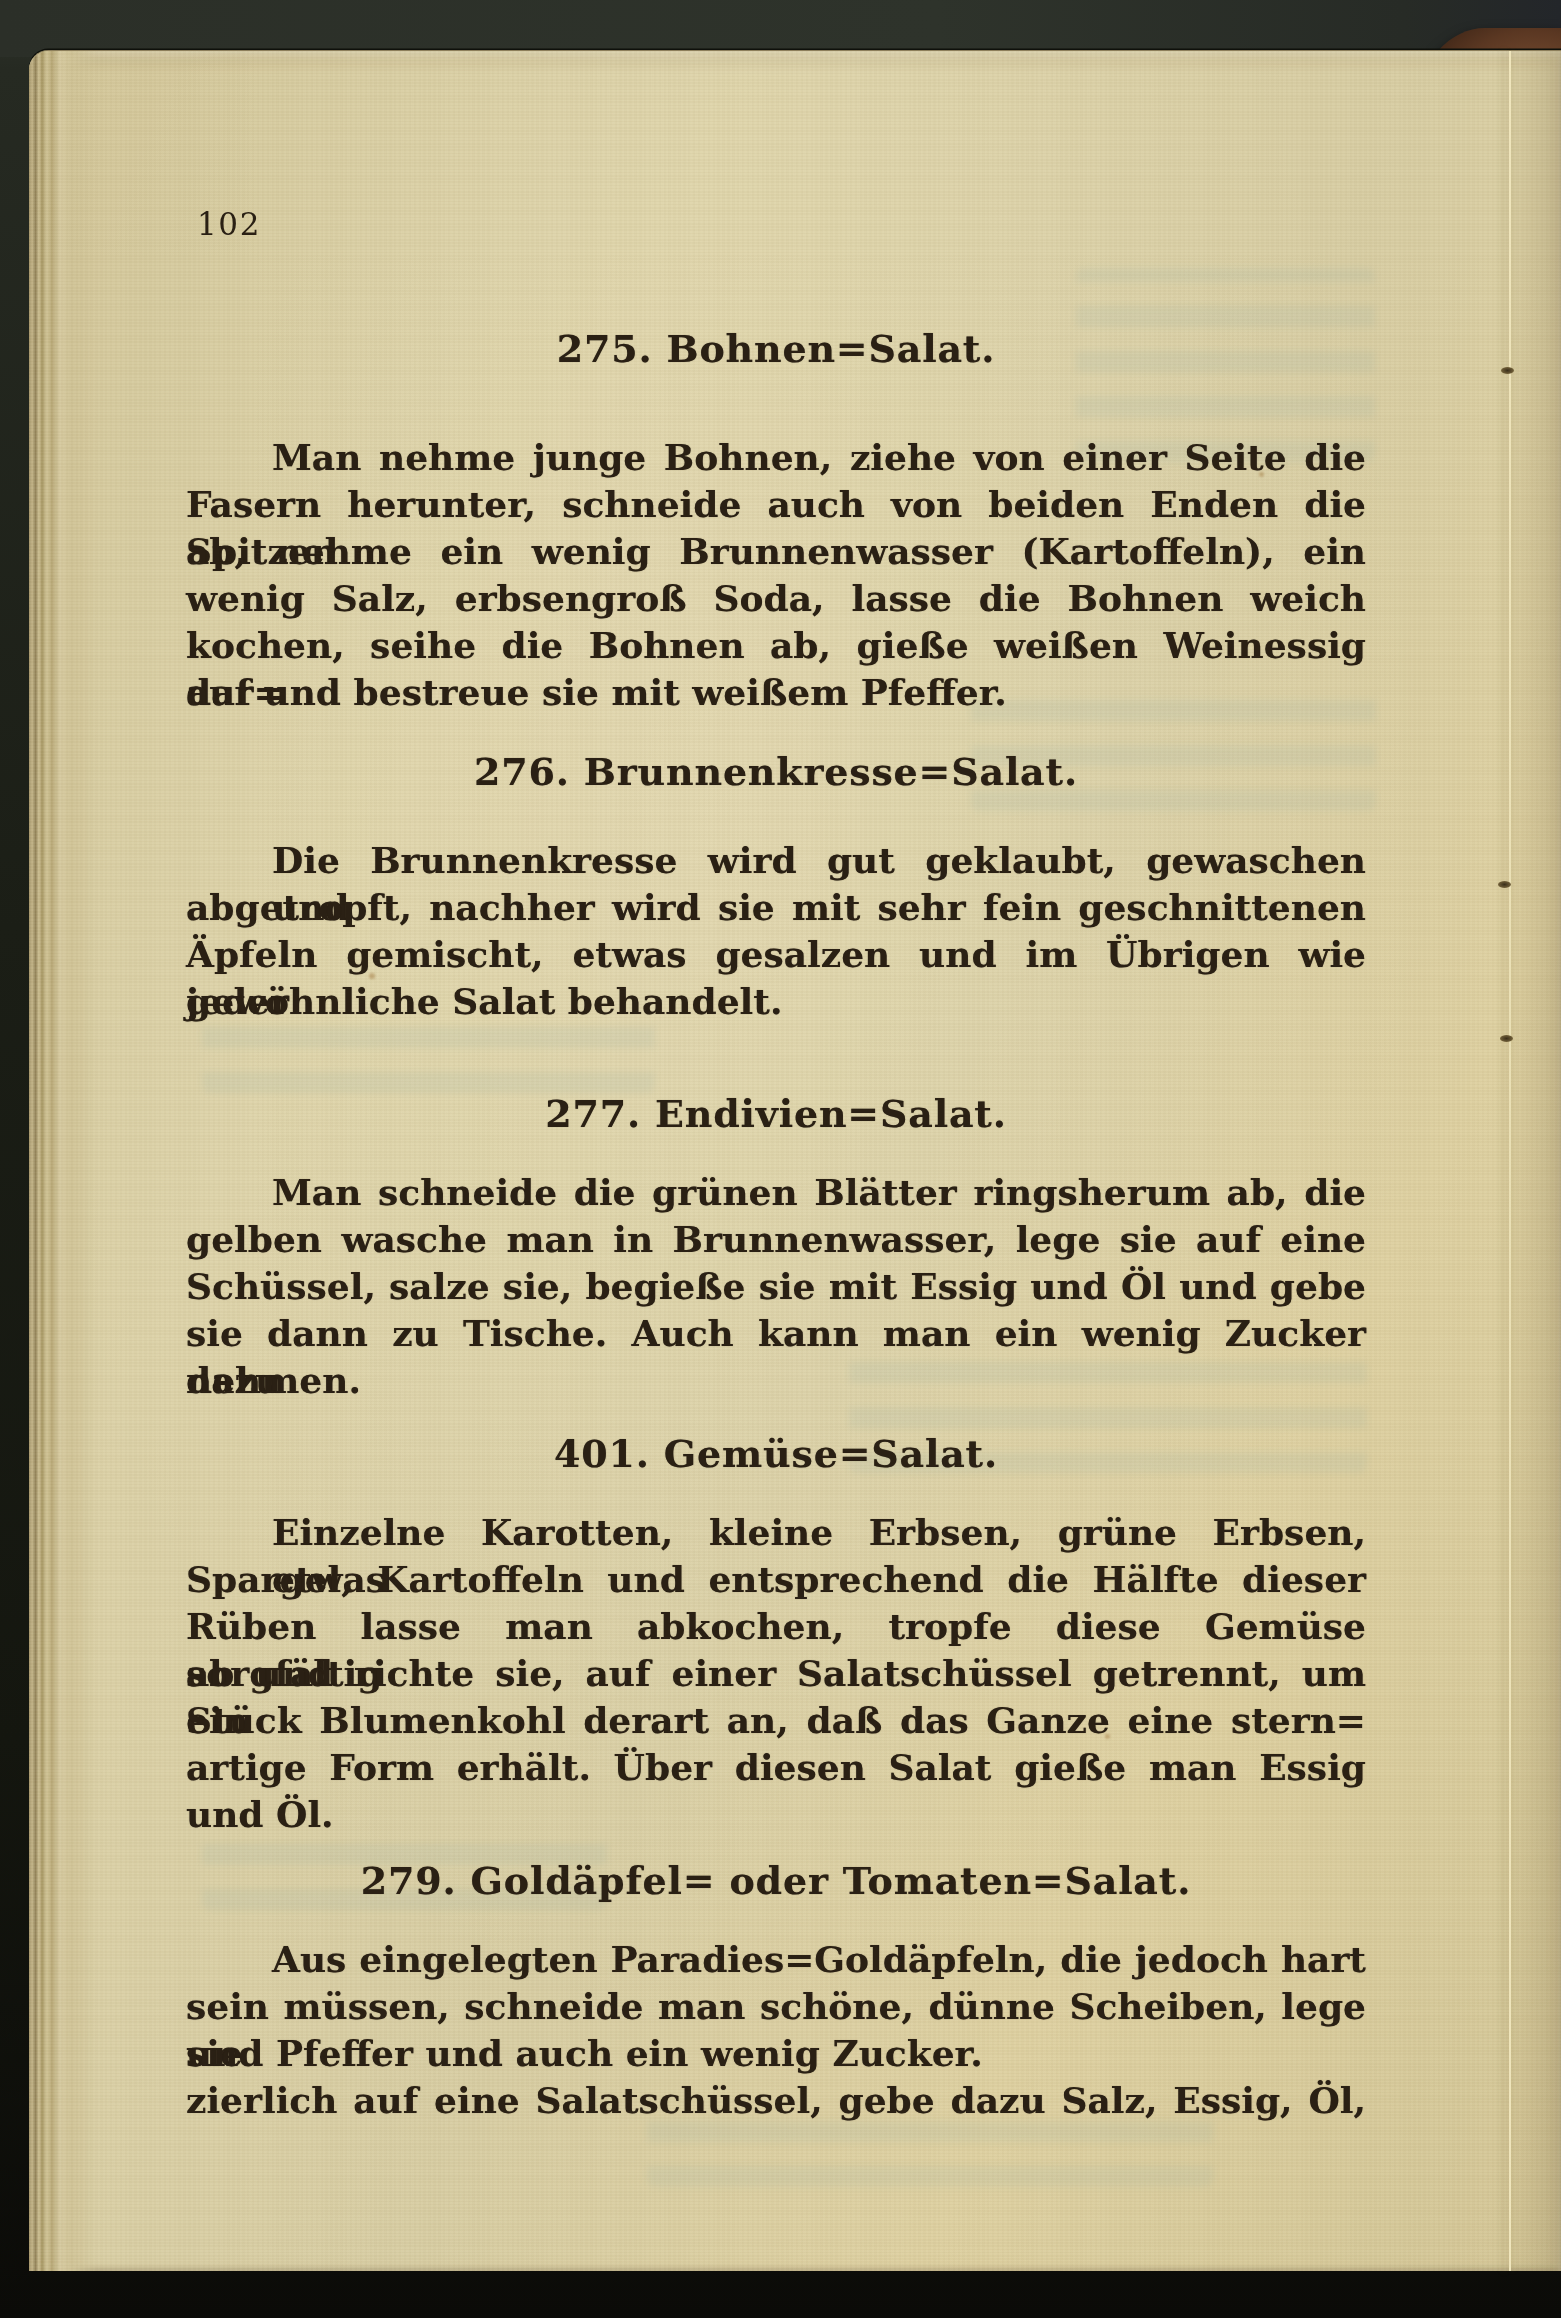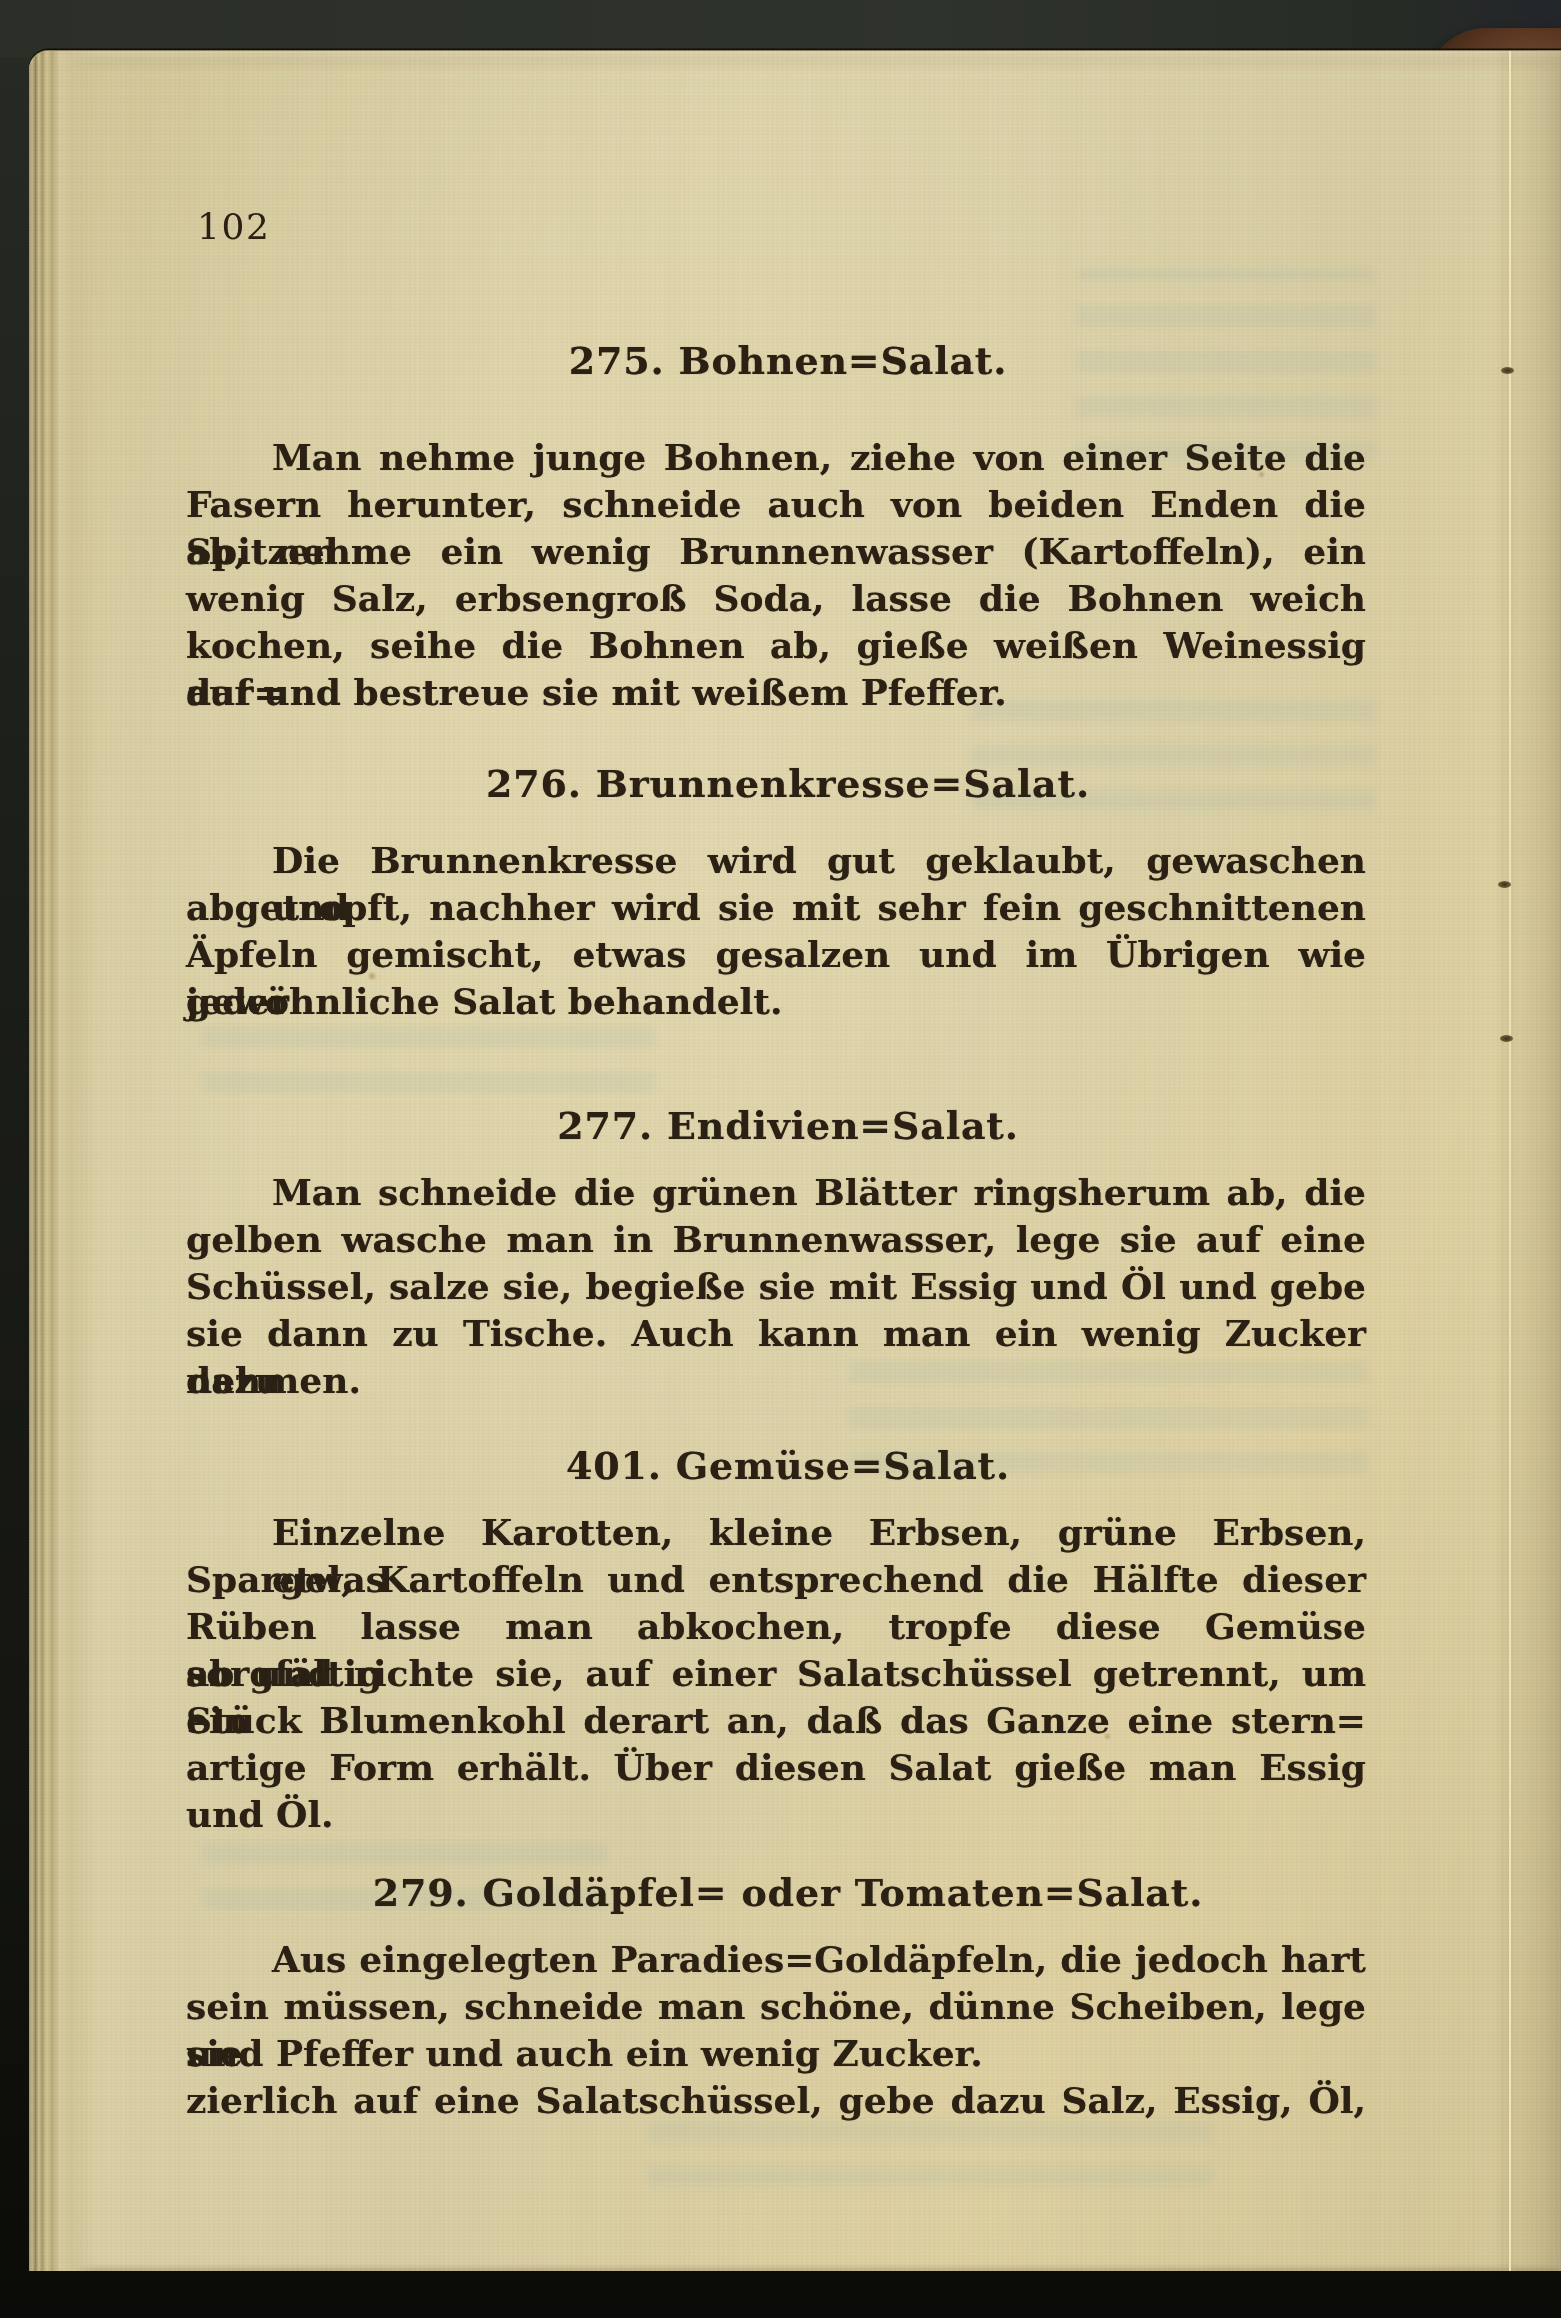--- a/index.html
+++ b/index.html
@@ -58,25 +58,25 @@
     box-shadow:0 8px 8px -4.9px rgba(255,250,230,.55);
   }
   .smudge{
     position:absolute;pointer-events:none;filter:blur(3.2px);opacity:.5;
     background:repeating-linear-gradient(0deg, rgba(150,175,165,.28) 0 21px, rgba(216,205,163,0) 21px 45px);
     border-radius:8px;
   }
   .fox{position:absolute;border-radius:50%;filter:blur(0.8px);background:rgba(146,100,40,.38);}
   .pagenum{
     position:absolute;left:168px;top:155px;
-    font-size:36px;color:#2a2014;letter-spacing:1.6px;
+    font-size:31px;color:#2a2014;letter-spacing:1.6px;
   }
   .text-block{position:absolute;left:157px;top:0;width:1180px;height:100%;color:#2a2014;}
   .heading{
-    position:absolute;left:0;width:100%;margin:12px;text-align:center;
+    position:absolute;left:0;width:100%;margin:0;text-align:center;
     font-size:38px;font-weight:bold;letter-spacing:0.8px;white-space:nowrap;
     text-shadow:0 0 0.8px rgba(42,32,20,.55);
   }
   .para{position:absolute;left:0;width:100%;}
   .line{
     height:47px;line-height:47px;font-size:36px;font-weight:bold;white-space:normal;
     text-align:justify;text-align-last:justify;
     text-shadow:0 0 0.8px rgba(42,32,20,.5);
   }
   .line.last{text-align:left;text-align-last:left;}

